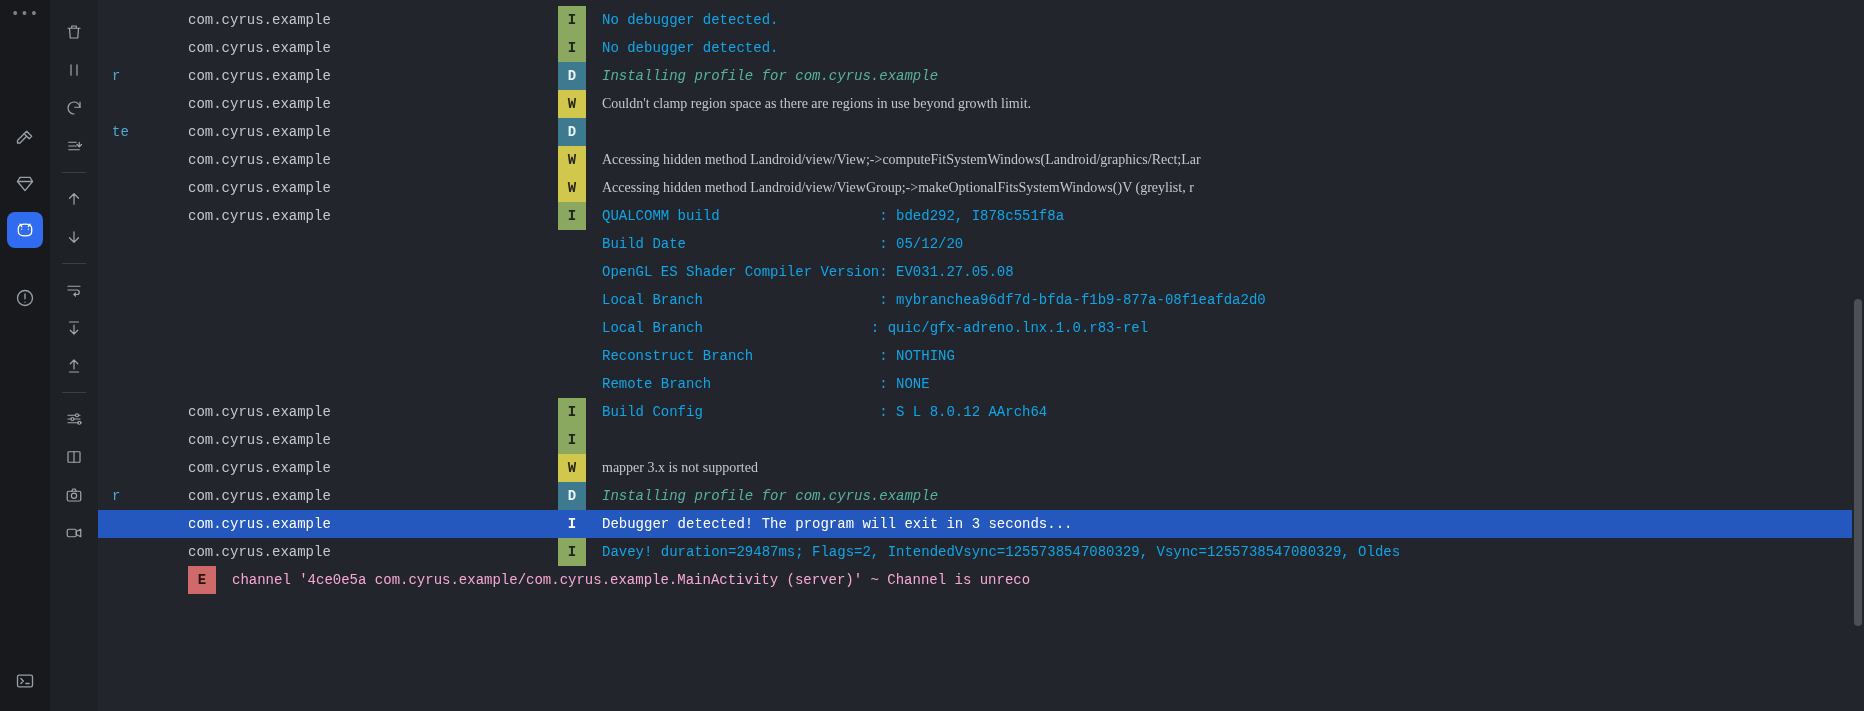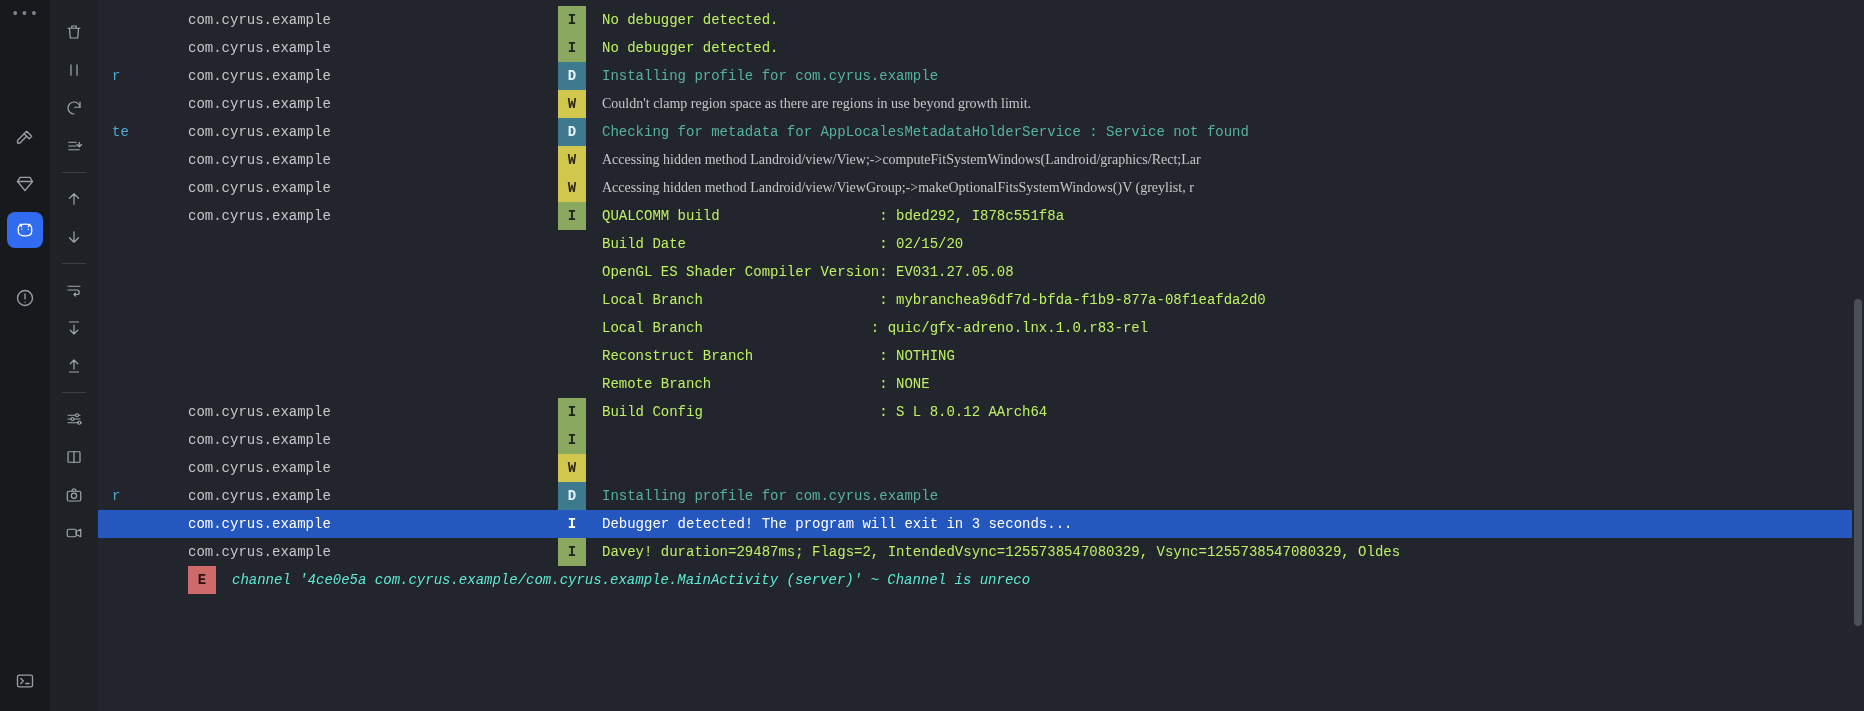--- a/index.html
+++ b/index.html
@@ -99,24 +99,24 @@
   .level-W { background: #d2c74d; color: #2a2710; }
   .level-E { background: #cf6a6a; color: #2a1010; }
 
   .msg-cell {
     display: flex;
     align-items: center;
     flex: 1;
     overflow: hidden;
     text-overflow: clip;
   }
-  .msg-I { color: #bef264; }
-  .msg-D { color: #57b2a0; }
+  .msg-I { color: #0ea5e9; }
+  .msg-D { color: #57b2a0; font-style: italic; }
   .msg-W { color: #c4c8cc; font-family: Liberation Serif, serif; }
-  .msg-E { color: #5eead4; font-style: italic; }
+  .msg-E { color: #f9a8d4; }
   .log-row.selected .msg-cell,
   .log-row.selected .pkg-cell,
   .log-row.selected .prefix-cell { color: #ffffff; }
   .log-row.selected .level-cell { color: #ffffff; background: transparent; }
 
   
   .empty-level { background: transparent; }
 
   .svg-icon { width: 20px; height: 20px; fill: none; stroke: currentColor; stroke-width: 1.6; stroke-linecap: round; stroke-linejoin: round; }
   .svg-icon-sm { width: 18px; height: 18px; }
@@ -257,33 +257,33 @@
         <path d="M15 10l6-3v10l-6-3z"></path>
       </svg>
   </div>
 </div>
 
 <div class="log-area" id="log-area">
     <div class="log-row"><div class="prefix-cell"></div><div class="pkg-cell">com.cyrus.example</div><div class="level-cell level-I">I</div><div class="msg-cell msg-I">No debugger detected.</div></div>
     <div class="log-row"><div class="prefix-cell"></div><div class="pkg-cell">com.cyrus.example</div><div class="level-cell level-I">I</div><div class="msg-cell msg-I">No debugger detected.</div></div>
     <div class="log-row"><div class="prefix-cell">r</div><div class="pkg-cell">com.cyrus.example</div><div class="level-cell level-D">D</div><div class="msg-cell msg-D">Installing profile for com.cyrus.example</div></div>
     <div class="log-row"><div class="prefix-cell"></div><div class="pkg-cell">com.cyrus.example</div><div class="level-cell level-W">W</div><div class="msg-cell msg-W">Couldn't clamp region space as there are regions in use beyond growth limit.</div></div>
-    <div class="log-row"><div class="prefix-cell">te</div><div class="pkg-cell">com.cyrus.example</div><div class="level-cell level-D">D</div><div class="msg-cell msg-D">Checking for metadata for AppLocalesMetadataHolderService : Service not found</div></div>
+    <div class="log-row"><div class="prefix-cell">te</div><div class="pkg-cell">com.cyrus.example</div><div class="level-cell level-D">D</div></div>
     <div class="log-row"><div class="prefix-cell"></div><div class="pkg-cell">com.cyrus.example</div><div class="level-cell level-W">W</div><div class="msg-cell msg-W">Accessing hidden method Landroid/view/View;-&gt;computeFitSystemWindows(Landroid/graphics/Rect;Lar</div></div>
     <div class="log-row"><div class="prefix-cell"></div><div class="pkg-cell">com.cyrus.example</div><div class="level-cell level-W">W</div><div class="msg-cell msg-W">Accessing hidden method Landroid/view/ViewGroup;-&gt;makeOptionalFitsSystemWindows()V (greylist, r</div></div>
     <div class="log-row"><div class="prefix-cell"></div><div class="pkg-cell">com.cyrus.example</div><div class="level-cell level-I">I</div><div class="msg-cell msg-I">QUALCOMM build                   : bded292, I878c551f8a</div></div>
-    <div class="log-row"><div class="prefix-cell"></div><div class="pkg-cell"></div><div class="level-cell empty-level"></div><div class="msg-cell msg-I">Build Date                       : 02/15/20</div></div>
+    <div class="log-row"><div class="prefix-cell"></div><div class="pkg-cell"></div><div class="level-cell empty-level"></div><div class="msg-cell msg-I">Build Date                       : 05/12/20</div></div>
     <div class="log-row"><div class="prefix-cell"></div><div class="pkg-cell"></div><div class="level-cell empty-level"></div><div class="msg-cell msg-I">OpenGL ES Shader Compiler Version: EV031.27.05.08</div></div>
     <div class="log-row"><div class="prefix-cell"></div><div class="pkg-cell"></div><div class="level-cell empty-level"></div><div class="msg-cell msg-I">Local Branch                     : mybranchea96df7d-bfda-f1b9-877a-08f1eafda2d0</div></div>
     <div class="log-row"><div class="prefix-cell"></div><div class="pkg-cell"></div><div class="level-cell empty-level"></div><div class="msg-cell msg-I">Local Branch                    : quic/gfx-adreno.lnx.1.0.r83-rel</div></div>
     <div class="log-row"><div class="prefix-cell"></div><div class="pkg-cell"></div><div class="level-cell empty-level"></div><div class="msg-cell msg-I">Reconstruct Branch               : NOTHING</div></div>
     <div class="log-row"><div class="prefix-cell"></div><div class="pkg-cell"></div><div class="level-cell empty-level"></div><div class="msg-cell msg-I">Remote Branch                    : NONE</div></div>
     <div class="log-row"><div class="prefix-cell"></div><div class="pkg-cell">com.cyrus.example</div><div class="level-cell level-I">I</div><div class="msg-cell msg-I">Build Config                     : S L 8.0.12 AArch64</div></div>
     <div class="log-row"><div class="prefix-cell"></div><div class="pkg-cell">com.cyrus.example</div><div class="level-cell level-I">I</div></div>
-    <div class="log-row"><div class="prefix-cell"></div><div class="pkg-cell">com.cyrus.example</div><div class="level-cell level-W">W</div></div>
+    <div class="log-row"><div class="prefix-cell"></div><div class="pkg-cell">com.cyrus.example</div><div class="level-cell level-W">W</div><div class="msg-cell msg-W">mapper 3.x is not supported</div></div>
     <div class="log-row"><div class="prefix-cell">r</div><div class="pkg-cell">com.cyrus.example</div><div class="level-cell level-D">D</div><div class="msg-cell msg-D">Installing profile for com.cyrus.example</div></div>
     <div class="log-row selected"><div class="prefix-cell"></div><div class="pkg-cell">com.cyrus.example</div><div class="level-cell level-I">I</div><div class="msg-cell msg-I">Debugger detected! The program will exit in 3 seconds...</div></div>
     <div class="log-row"><div class="prefix-cell"></div><div class="pkg-cell">com.cyrus.example</div><div class="level-cell level-I">I</div><div class="msg-cell msg-I">Davey! duration=29487ms; Flags=2, IntendedVsync=1255738547080329, Vsync=1255738547080329, Oldes</div></div>
     <div class="log-row"><div class="prefix-cell"></div><div class="level-cell level-E">E</div><div class="msg-cell msg-E">channel '4ce0e5a com.cyrus.example/com.cyrus.example.MainActivity (server)' ~ Channel is unreco</div></div>
   </div>
 
 <div class="scroll-track">
   <div class="scroll-thumb" id="scroll-thumb" style="top: 42%; height: 46%;"></div>
 </div>
 

